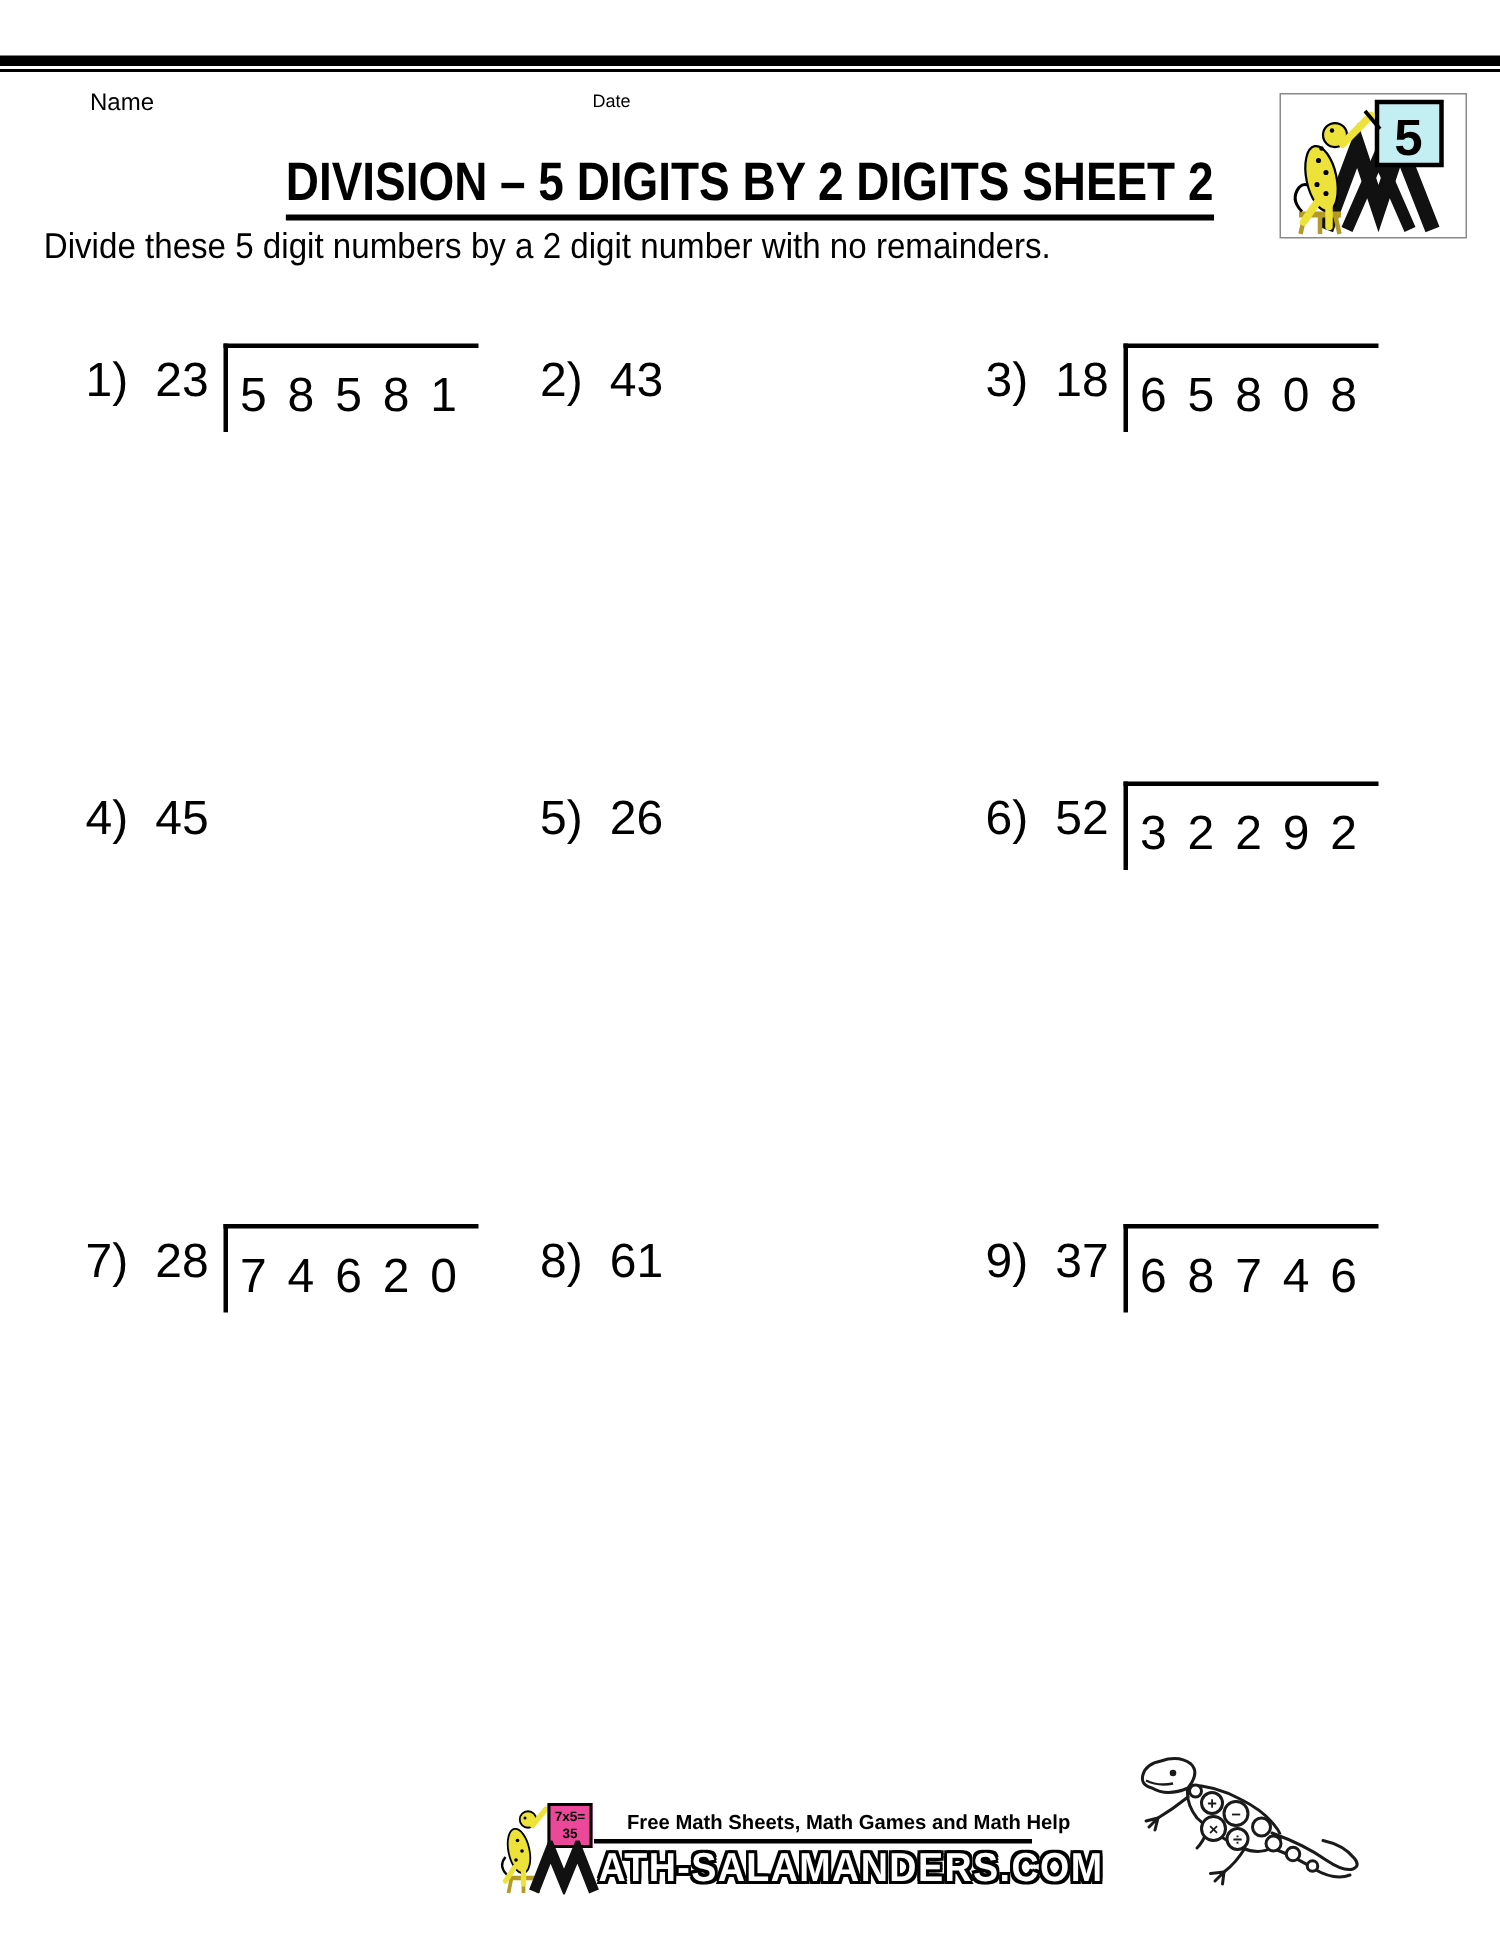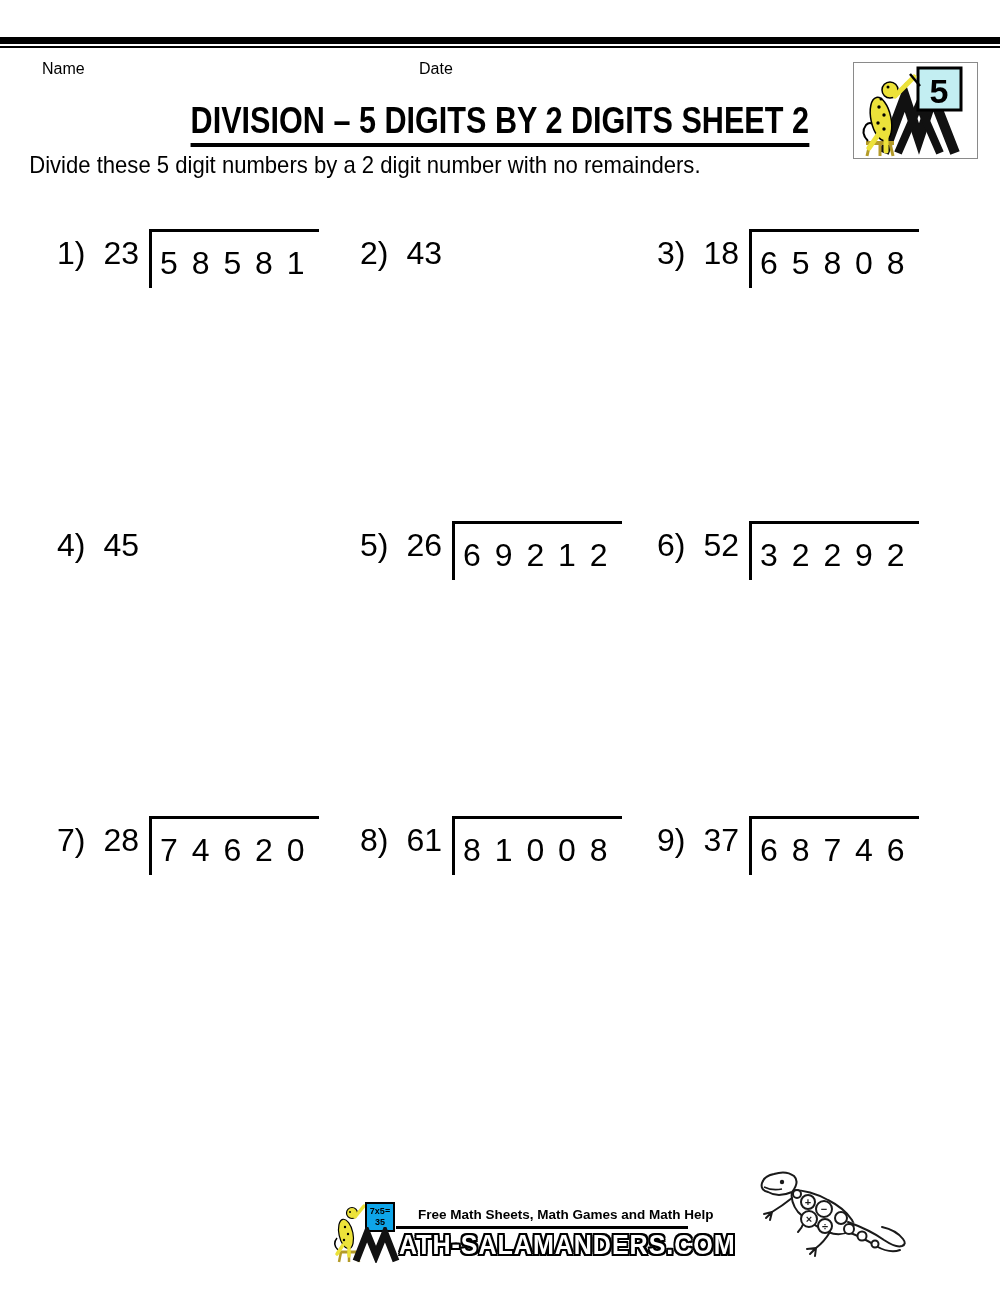--- a/index.html
+++ b/index.html
@@ -9,22 +9,22 @@
     background:#ffffff; color:#000;
     font-family:"Liberation Sans", sans-serif;
   }
 
   
   .top-rule {
     position:absolute; left:0; top:37px; width:1000px; height:11px;
     border-top:7px solid #000; border-bottom:2px solid #000;
   }
 
-  .name-label { position:absolute; left:42px; top:60px; font-size:16px; }
-  .date-label { position:absolute; left:419px; top:60px; font-size:16px; }
+  .name-label { position:absolute; left:60px; top:60px; font-size:16px; }
+  .date-label { position:absolute; left:395px; top:60px; font-size:12px; }
 
   
   .logo-box {
     position:absolute; left:853px; top:62px; width:125px; height:97px;
     border:1px solid #8a8a8a; background:#fff;
   }
 
   .title-wrap { position:absolute; left:0; top:101px; width:1000px; text-align:center;text-decoration:underline; }
   .title-text {
     display:inline-block; font-size:36px; font-weight:bold; line-height:1.1;
@@ -47,21 +47,21 @@
   .pdivisor { padding-top:8px; margin-left:18px; margin-right:10px;text-align:right; }
   .pdividend {
     border-left:3px solid #000; border-top:3px solid #000;
     padding:15px 14px 9px 8px; word-spacing:5px;
   }
 
   
   .footer-logo { position:absolute; left:330px; top:1198px; width:375px; height:70px; }
   .board {
     position:absolute; left:35px; top:4px; width:30px; height:30px;
-    background:#0ea5e9; border:2px solid #000; color:#000;
+    background:#ec4899; border:2px solid #000; color:#000;
     font-size:9px; font-weight:bold; text-align:center; line-height:1.2; padding-top:2px;
   }
   .tagline {
     position:absolute; left:88px; top:9px; width:287px;
     font-size:13.5px; font-weight:bold; white-space:nowrap;
   }
   .footer-rule { position:absolute; left:66px; top:28px; width:292px; height:3px; background:#000; }
   .site-text {
     position:absolute; left:69px; top:32px;
     font-size:27px; font-weight:bold; letter-spacing:1px; white-space:nowrap;
@@ -135,37 +135,35 @@
   <span class="pdividend">6 5 8 0 8</span>
 </div>
 
 <div class="problem" style="left:57px;top:521px">
   <span class="pnum">4)</span>
   <span class="pdivisor">45</span>
 </div>
 <div class="problem" style="left:360px;top:521px">
   <span class="pnum">5)</span>
   <span class="pdivisor">26</span>
-  <span class="pdividend">6 9 2 1 2</span>
 </div>
 <div class="problem" style="left:657px;top:521px">
   <span class="pnum">6)</span>
   <span class="pdivisor">52</span>
   <span class="pdividend">3 2 2 9 2</span>
 </div>
 
 <div class="problem" style="left:57px;top:816px">
   <span class="pnum">7)</span>
   <span class="pdivisor">28</span>
   <span class="pdividend">7 4 6 2 0</span>
 </div>
 <div class="problem" style="left:360px;top:816px">
   <span class="pnum">8)</span>
   <span class="pdivisor">61</span>
-  <span class="pdividend">8 1 0 0 8</span>
 </div>
 <div class="problem" style="left:657px;top:816px">
   <span class="pnum">9)</span>
   <span class="pdivisor">37</span>
   <span class="pdividend">6 8 7 4 6</span>
 </div>
 
 <div class="footer-logo">
   <svg class="mini-sala" width="36" height="64" viewBox="0 0 36 64">
     <line x1="8" y1="52" x2="30" y2="52" stroke="#b49b28" stroke-width="3"></line>

